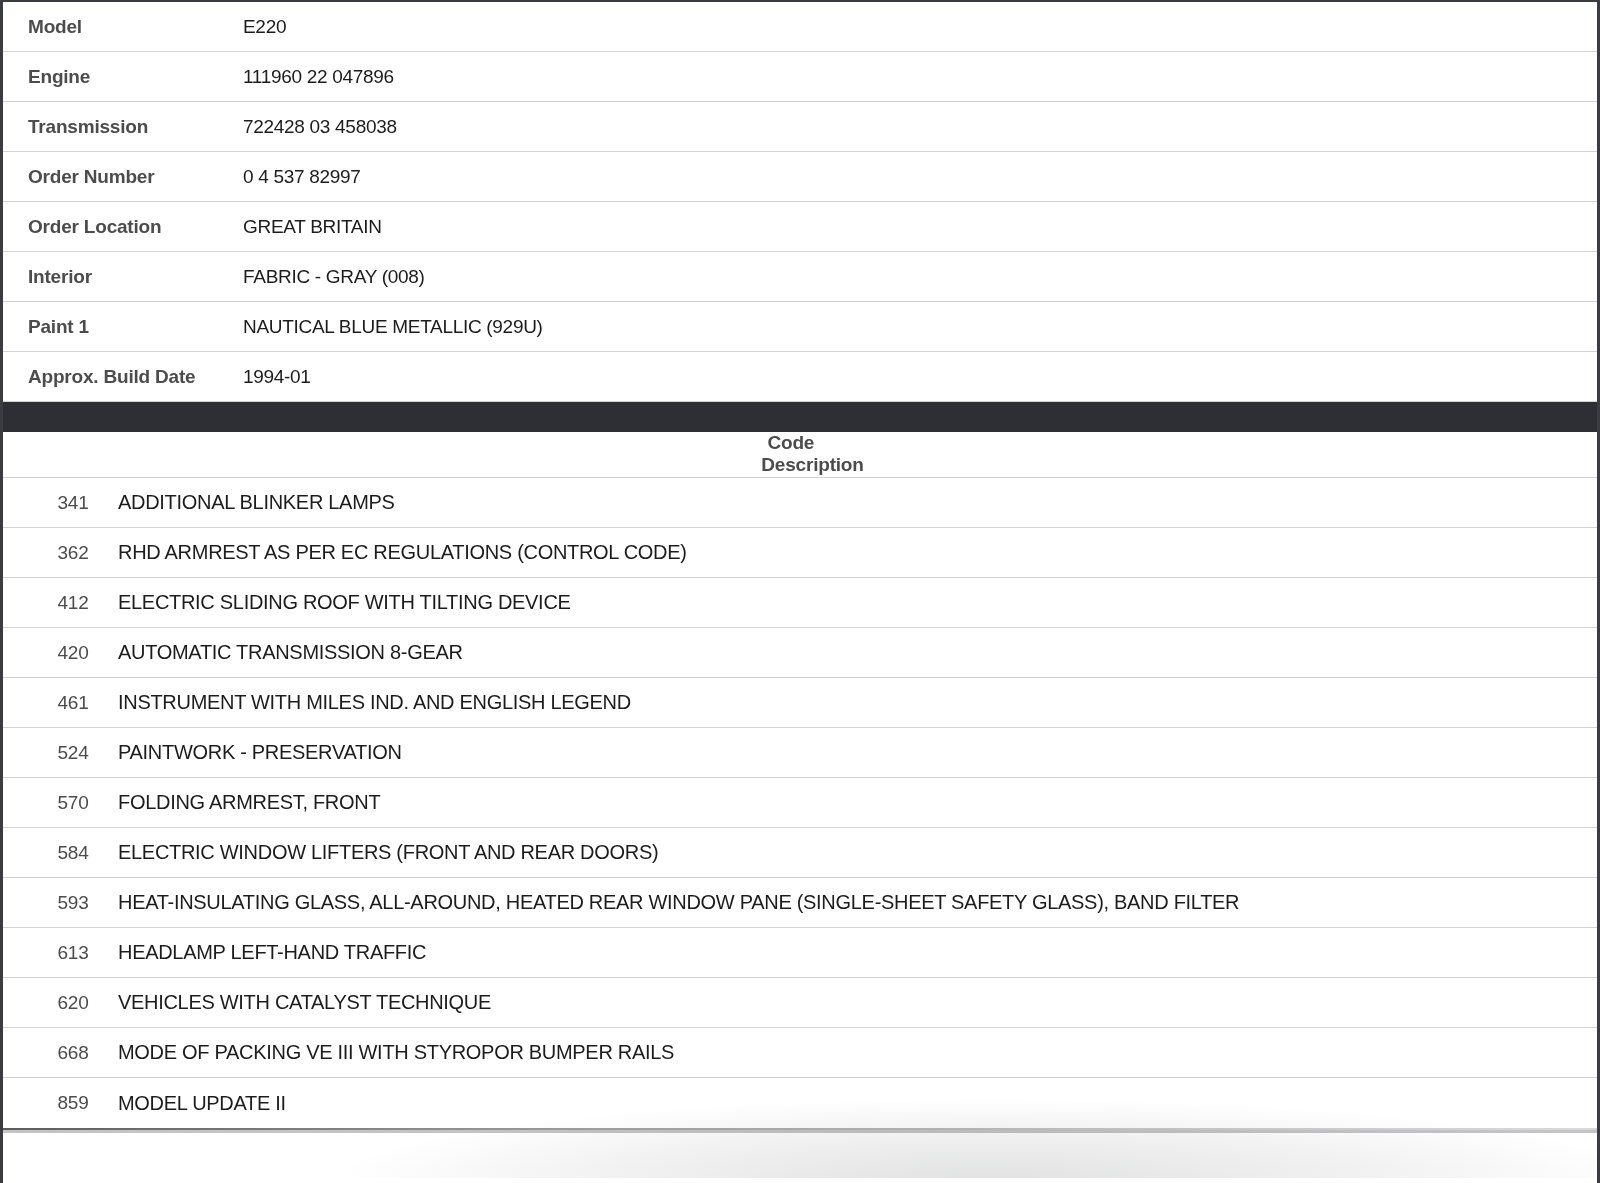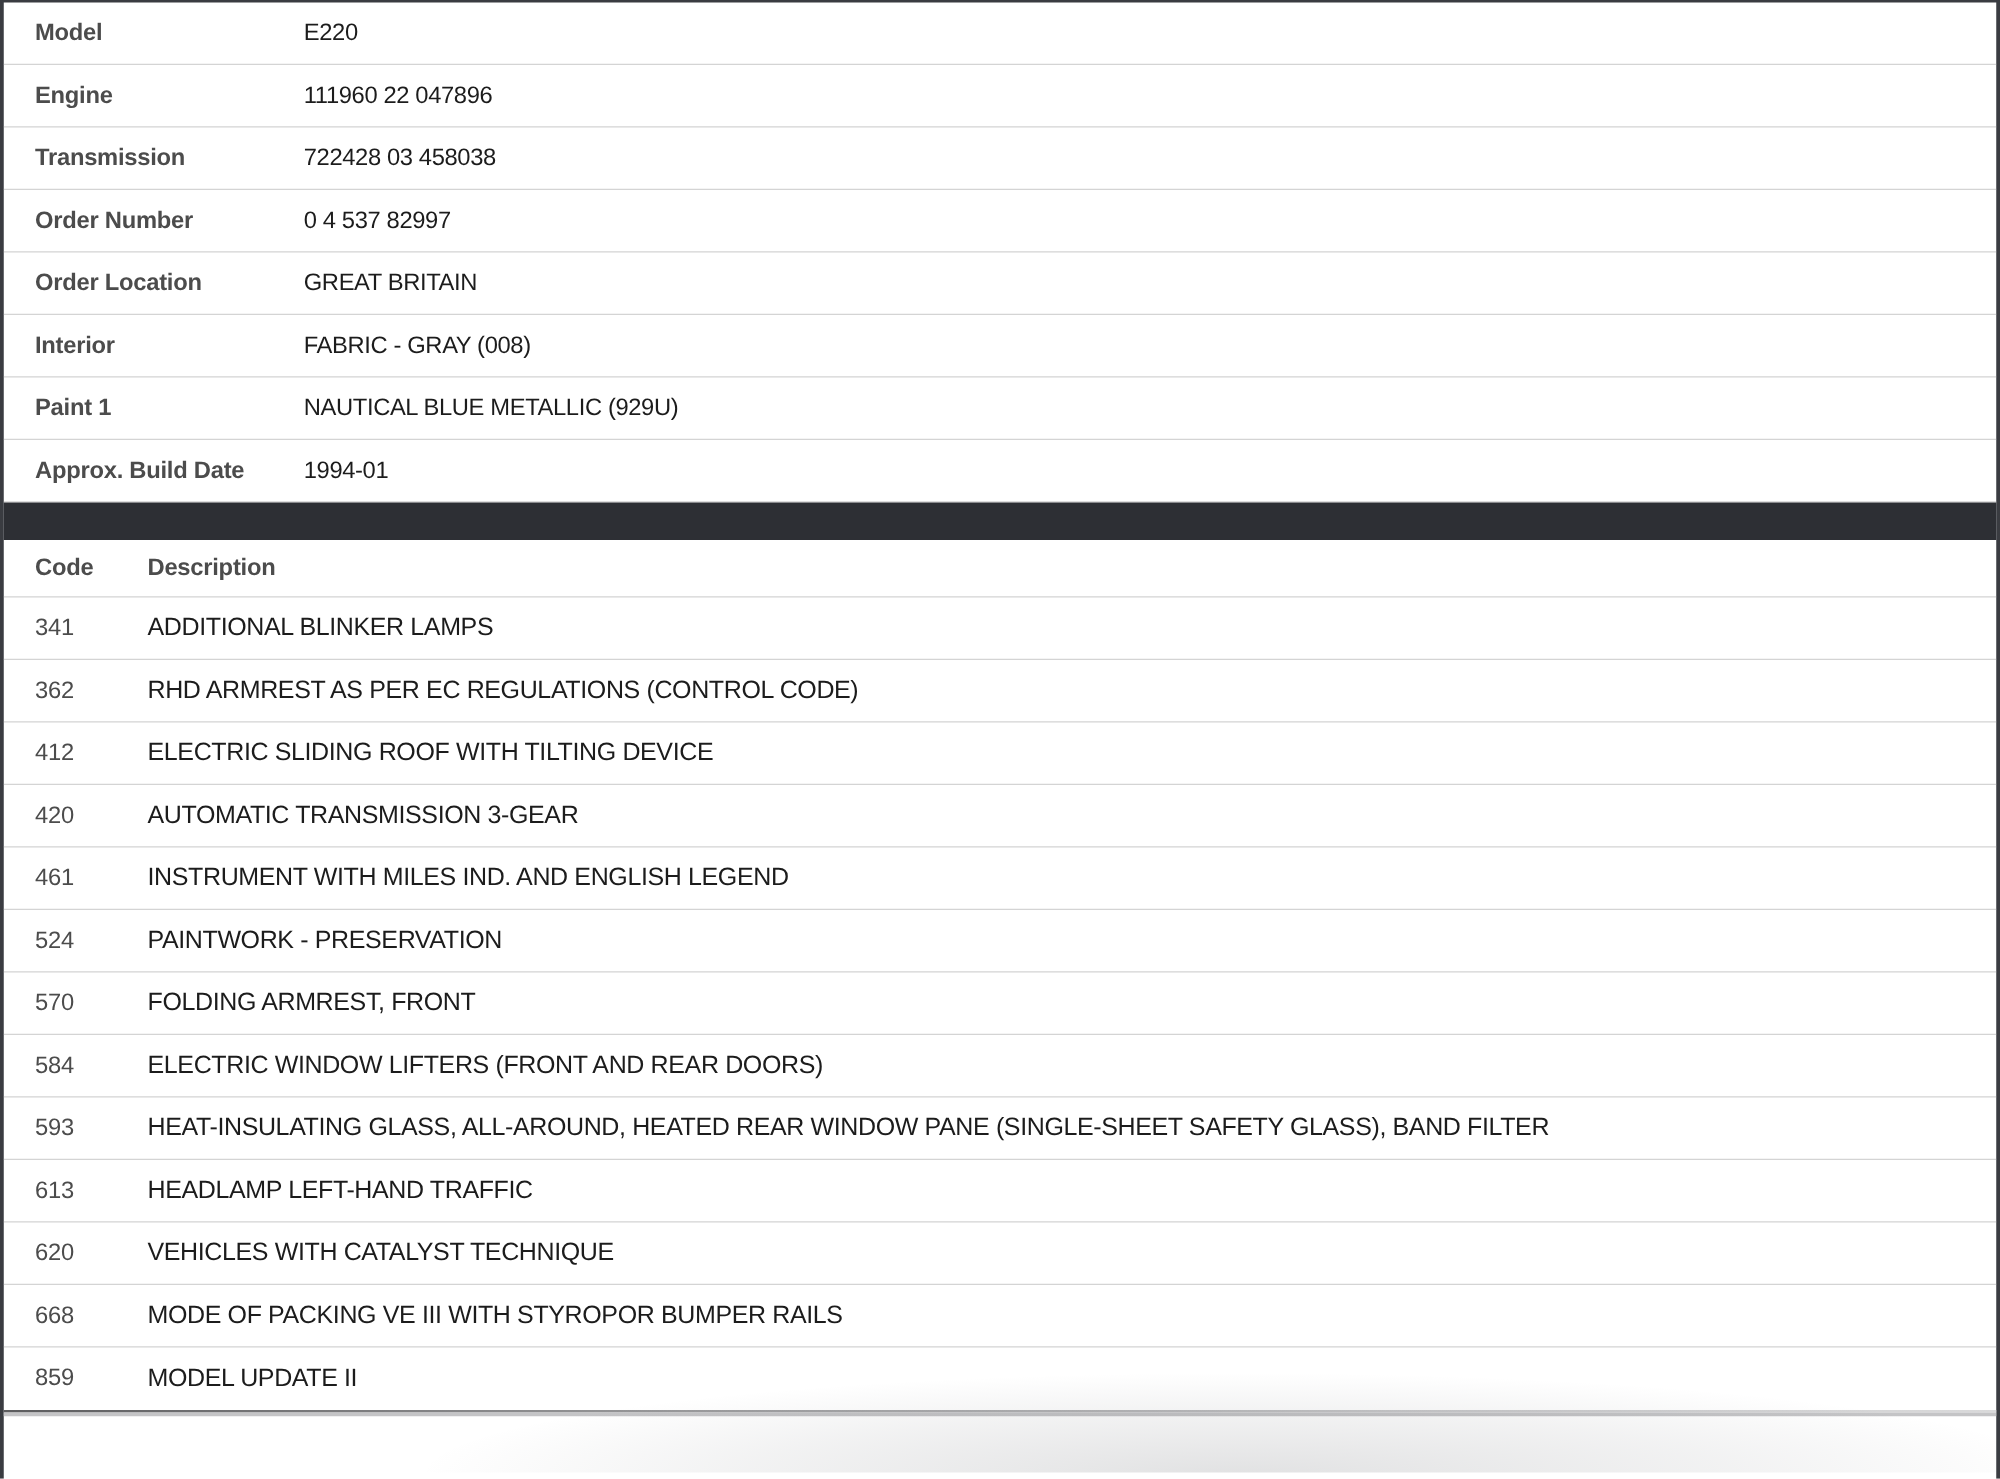--- a/index.html
+++ b/index.html
@@ -43,34 +43,36 @@
     background:var(--band,#2d2f34);
   }
 
   
   .codes-header {
     display:flex; align-items:center;
     height:46px; box-sizing:border-box;
     padding-left:25px;
     border-bottom:1px solid var(--divider,#d4d4d4);
     white-space:nowrap;
+    flex-direction:column;
   }
   .codes-header .hdr {
     font-size:19px; font-weight:700;
     color:var(--label,#4c4c4c);
     letter-spacing:-0.2px;
   }
   .codes-header .hdr.code { width:90px; flex:none; }
 
   .code-row {
     display:flex; align-items:center;
     height:50px; box-sizing:border-box;
     padding-left:25px;
     border-bottom:1px solid var(--divider,#d4d4d4);
     white-space:nowrap;
+    text-align:center;
   }
   .code-row:last-child { border-bottom:none; }
   .code-cell {
     width:90px; flex:none;
     font-size:19px; font-weight:400;
     color:var(--label,#4f4f4f);
     letter-spacing:-0.2px;
   }
   .desc-cell {
     font-size:20px; font-weight:400;
@@ -150,21 +152,21 @@
       <div class="code-row">
         <div class="code-cell">362</div>
         <div class="desc-cell">RHD ARMREST AS PER EC REGULATIONS (CONTROL CODE)</div>
       </div>
       <div class="code-row">
         <div class="code-cell">412</div>
         <div class="desc-cell">ELECTRIC SLIDING ROOF WITH TILTING DEVICE</div>
       </div>
       <div class="code-row">
         <div class="code-cell">420</div>
-        <div class="desc-cell">AUTOMATIC TRANSMISSION 3-GEAR</div>
+        <div class="desc-cell">AUTOMATIC TRANSMISSION 8-GEAR</div>
       </div>
       <div class="code-row">
         <div class="code-cell">461</div>
         <div class="desc-cell">INSTRUMENT WITH MILES IND. AND ENGLISH LEGEND</div>
       </div>
       <div class="code-row">
         <div class="code-cell">524</div>
         <div class="desc-cell">PAINTWORK - PRESERVATION</div>
       </div>
       <div class="code-row">

